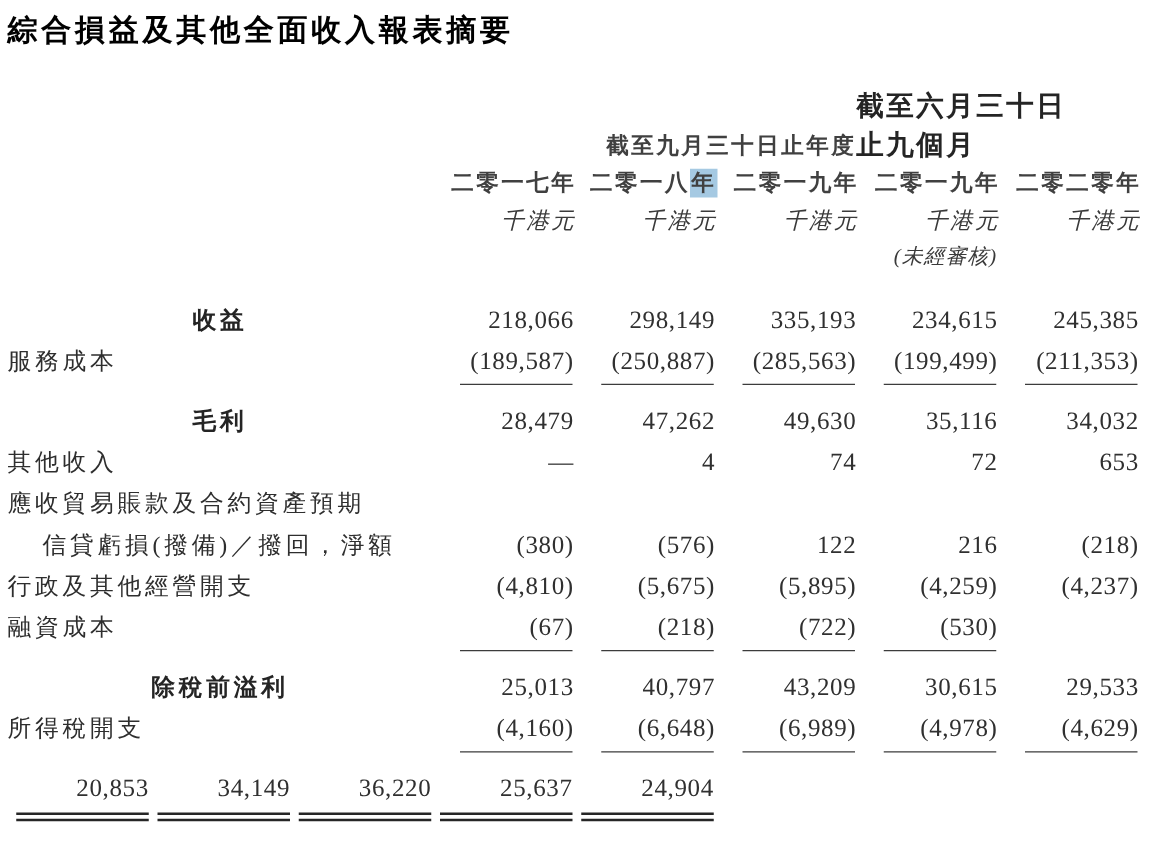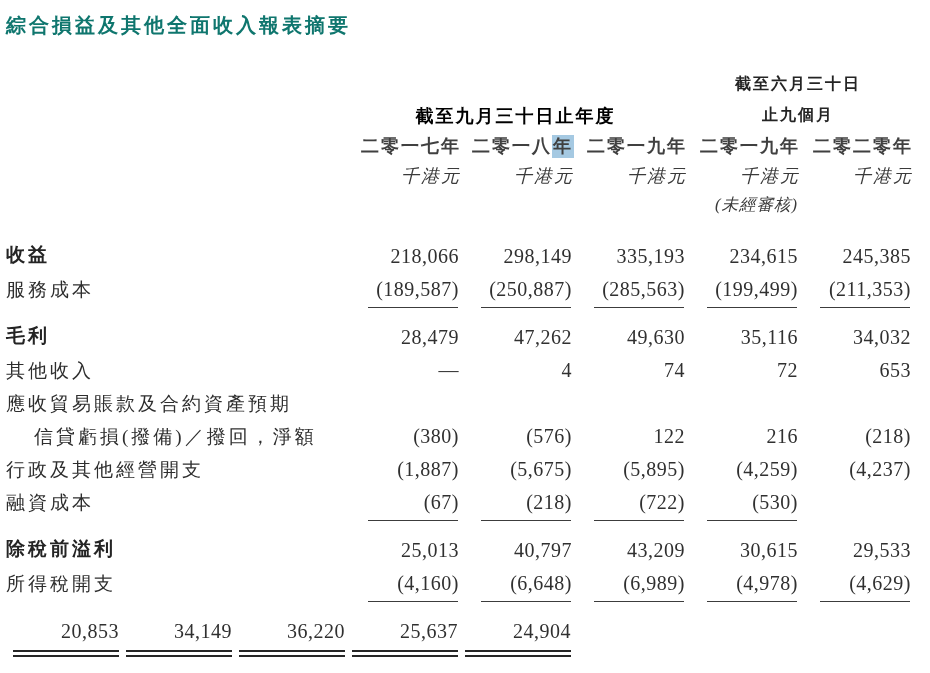--- a/index.html
+++ b/index.html
@@ -9,41 +9,41 @@
     font-family:"Liberation Sans", sans-serif;
     color:#2b2b2b;
     overflow:hidden;
   }
   .page { position:relative; width:930px; height:673px; padding:12px 0 0 6px; }
 
   
   .doc-title {
     font-family:"Liberation Sans", sans-serif;
     font-weight:700;
-    font-size:20px;
+    font-size:24px;
     letter-spacing:3px;
-    color:#0f766e;
+    color:#000000;
     height:26px; line-height:26px;
     white-space:nowrap;
   }
 
   
   .fin-table { margin-top:31px; }
   .hr { display:flex; height:31px; align-items:center; }
   .hr.h4 { height:29px; }
   .hr.h5 { height:26px; }
   .lblspace { width:340px; flex:none; }
   .grp3 {
-    width:339px; flex:none; text-align:center;
-    font-weight:700; font-size:18px; letter-spacing:2px; color:#000000;
+    width:339px; flex:none; text-align:right;
+    font-weight:700; font-size:18px; letter-spacing:2px; color:#404040;
     white-space:nowrap;
   }
   .grp2 {
-    width:226px; flex:none; text-align:center;
-    font-weight:700; font-size:16px; letter-spacing:2px; color:#242424;
+    width:226px; flex:none; text-align:left;
+    font-weight:700; font-size:22px; letter-spacing:2px; color:#242424;
     white-space:nowrap;
   }
   .num {
     width:113px; flex:none; text-align:right;
     font-family:"Liberation Serif","DejaVu Serif", serif;
     font-size:20px; letter-spacing:0.5px; color:#303030;
     position:relative; height:33px; line-height:33px;
     white-space:nowrap;
   }
   .hr .num { height:31px; line-height:31px; }
@@ -66,22 +66,22 @@
   
   .rows { margin-top:23px; }
   .r { display:flex; height:33px; align-items:center; }
   .lbl {
     width:340px; flex:none;
     font-family:"Liberation Serif","DejaVu Serif", serif;
     font-size:19px; letter-spacing:3px; color:#2e2e2e;
     white-space:nowrap; line-height:33px;
   }
   .r.em .lbl {
-    font-family:Liberation Mono, monospace;
-    font-weight:700; color:#242424;
+    font-family:Liberation Serif, serif;
+    font-weight:700; color:#242424;text-align:center;
   }
   .lbl.ind { padding-left:28px; }
   .num.u::after {
     content:""; position:absolute; left:22px; right:1px; bottom:-2px;
     border-bottom:1.5px solid #3c3c3c;
   }
   .num.uu::after {
     content:""; position:absolute; left:7px; right:0; bottom:-9px;
     height:3px;
     border-top:2px solid #262626; border-bottom:2px solid #262626;
@@ -189,21 +189,21 @@
         <div class="lbl ind">信貸虧損(撥備)／撥回，淨額</div>
         <div class="num">(380)</div>
         <div class="num">(576)</div>
         <div class="num">122</div>
         <div class="num">216</div>
         <div class="num">(218)</div>
       </div>
 
       <div class="r">
         <div class="lbl">行政及其他經營開支</div>
-        <div class="num">(1,887)</div>
+        <div class="num">(4,810)</div>
         <div class="num">(5,675)</div>
         <div class="num">(5,895)</div>
         <div class="num">(4,259)</div>
         <div class="num">(4,237)</div>
       </div>
 
       <div class="r">
         <div class="lbl">融資成本</div>
         <div class="num u">(67)</div>
         <div class="num u">(218)</div>

